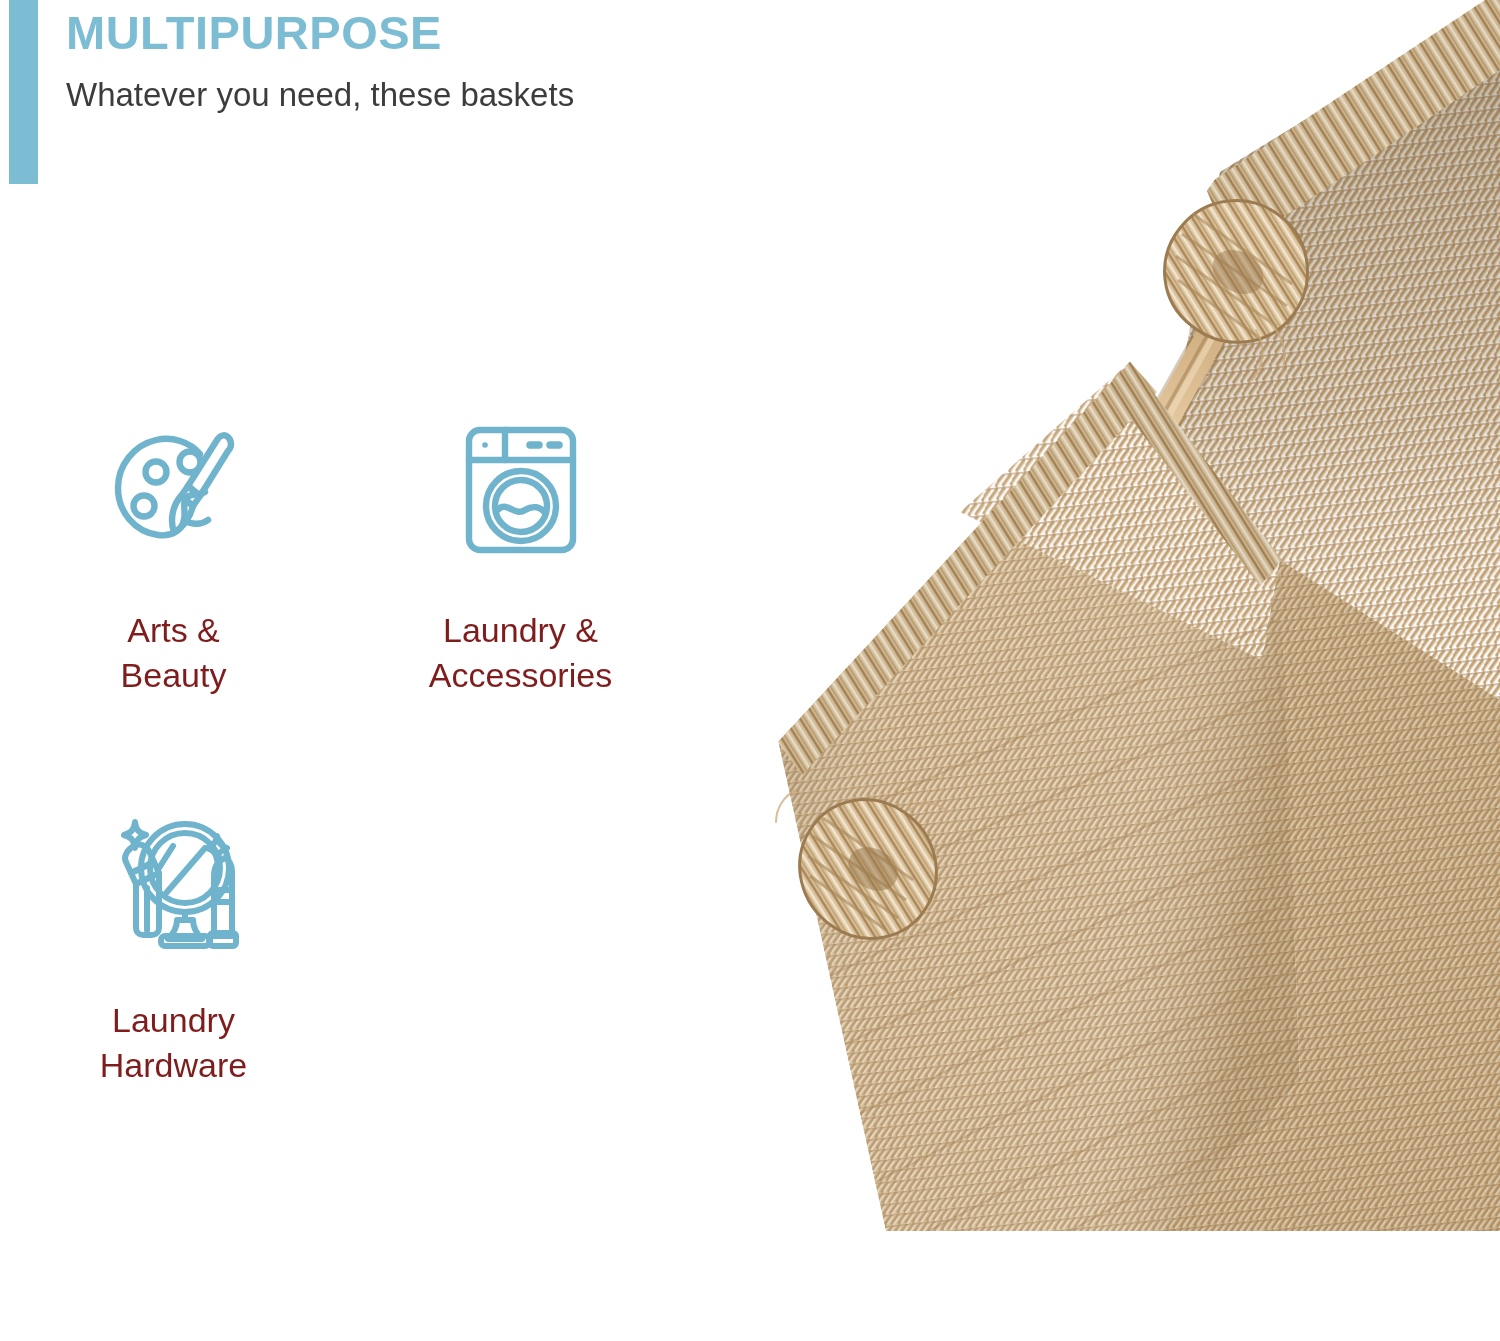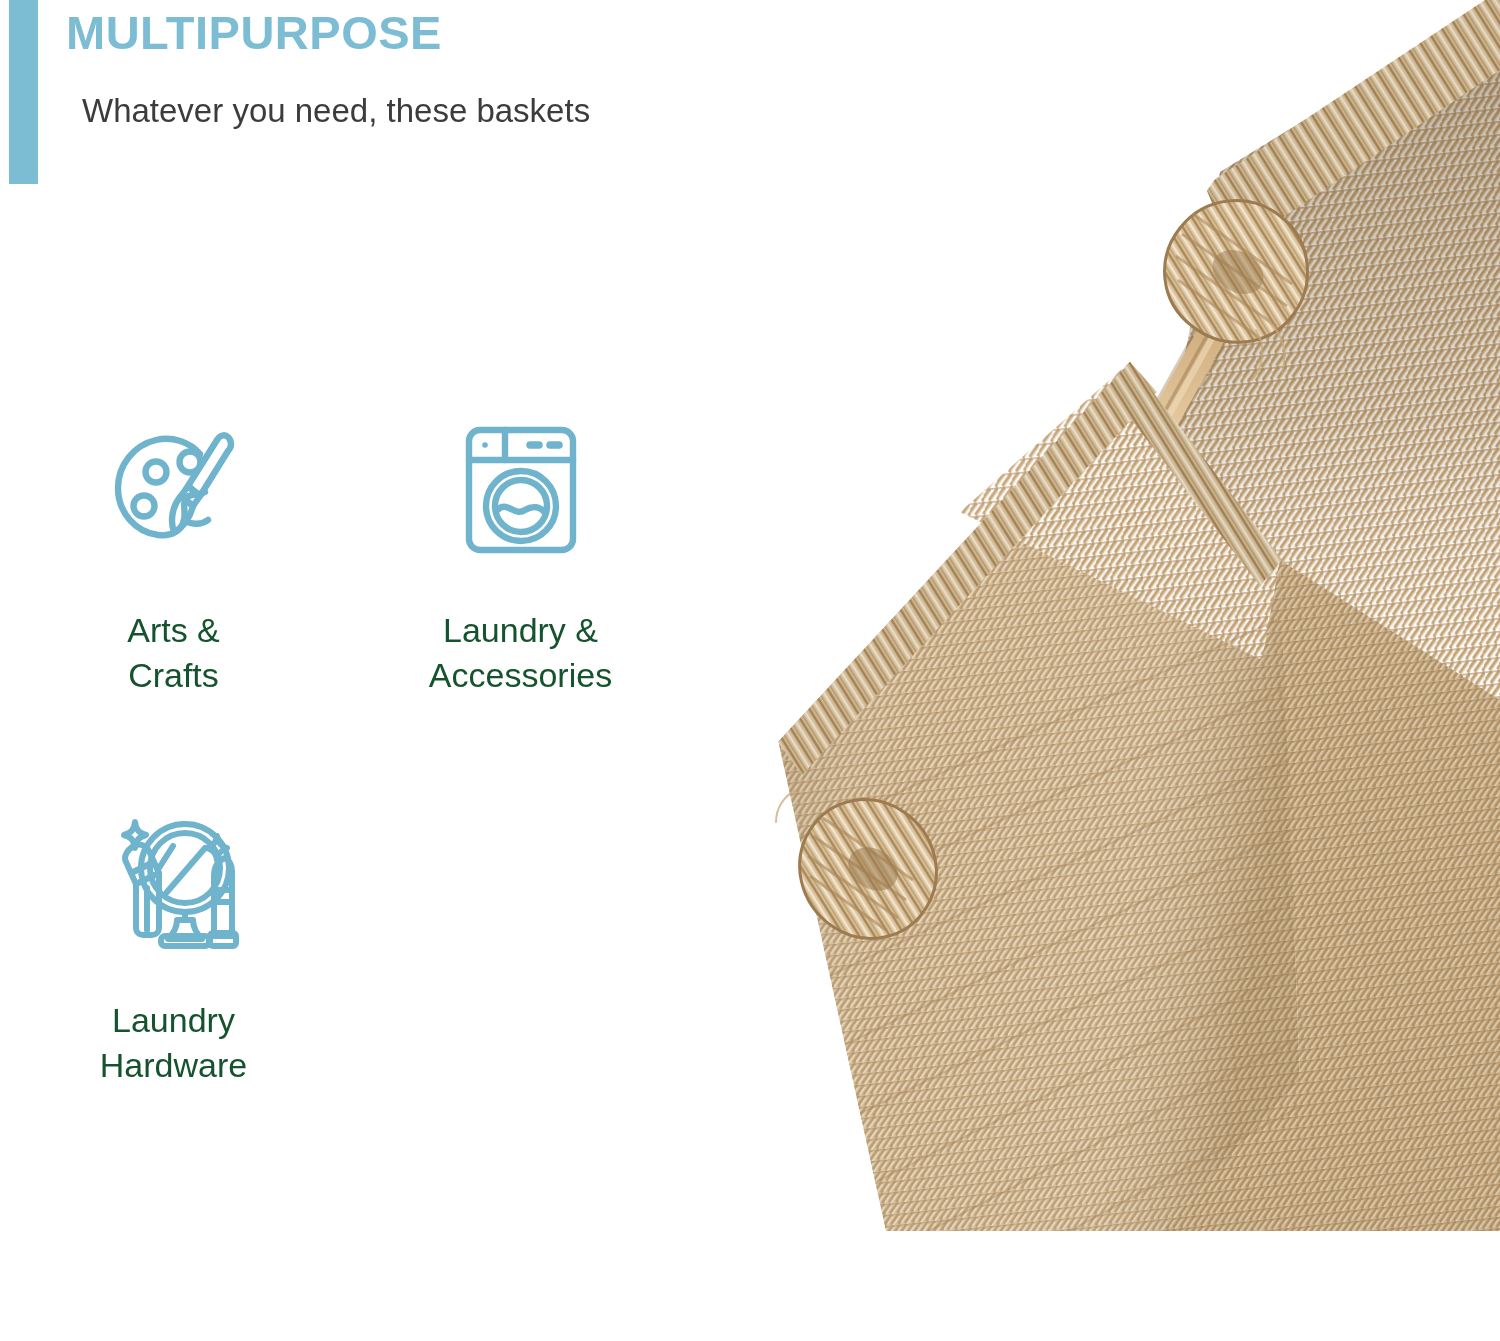--- a/index.html
+++ b/index.html
@@ -21,21 +21,21 @@
     position:absolute;left:9px;top:0px;width:29px;height:184px;
     background:#7dbdd4;
   }
   .header-text{position:absolute;left:66px;top:0px;width:680px;}
   .eyebrow{
     font-size:47px;font-weight:bold;letter-spacing:0.5px;
     color:#7dbdd4;line-height:1.05;margin:0;padding-top:8px;
     white-space:nowrap;
   }
   .subtitle{
-    font-size:33px;color:#3c3c3c;line-height:1.30;margin:16px;
+    font-size:33px;color:#3c3c3c;line-height:1.30;margin:0;
     padding-top:17px;font-weight:400;
   }
   .subtitle .ln{display:block;white-space:nowrap;}
 
   
   .features{
     position:absolute;left:0px;top:400px;width:680px;
     display:grid;
     grid-template-columns:347px 347px;
     grid-template-rows:390px 390px;
@@ -43,21 +43,21 @@
   .feature{
     display:flex;flex-direction:column;align-items:center;
     justify-content:flex-start;
   }
   .feature-icon{
     width:150px;height:180px;display:flex;align-items:center;justify-content:center;
   }
   .feature-icon svg{display:block;overflow:visible;}
   .feature-label{
     margin-top:28px;text-align:center;
-    font-size:34px;color:#14532d;line-height:1.32;font-weight:400;
+    font-size:34px;color:#7f1d1d;line-height:1.32;font-weight:400;
   }
   .feature-label .ln{display:block;white-space:nowrap;}
 
   
   .photo{
     position:absolute;right:0;top:0;width:840px;height:1341px;
     overflow:hidden;
   }
   .photo svg{display:block;}
 </style>
@@ -93,21 +93,21 @@
 
           <path d="M124 17 C128 21 128 27 124 31 L96 76 L84 66 L113 20 C116 15 121 14 124 17 Z"></path>
 
           <path d="M84 66 L96 76 L89 86 L77 76 Z"></path>
 
           <path d="M77 76 L89 86 C86 98 79 108 70 112 C66 101 68 86 77 76 Z"></path>
         </svg>
       </div>
       <div class="feature-label">
         <span class="ln">Arts &amp;</span>
-        <span class="ln">Crafts</span>
+        <span class="ln">Beauty</span>
       </div>
     </div>
 
     <div class="feature">
       <div class="feature-icon">
         <svg width="126" height="140" viewBox="0 0 126 140" fill="none" stroke="#6fb3cd" stroke-width="6.4" stroke-linecap="round" stroke-linejoin="round">
 
           <rect x="11" y="10" width="104" height="120" rx="11"></rect>
 
           <path d="M11 40 H115"></path>

